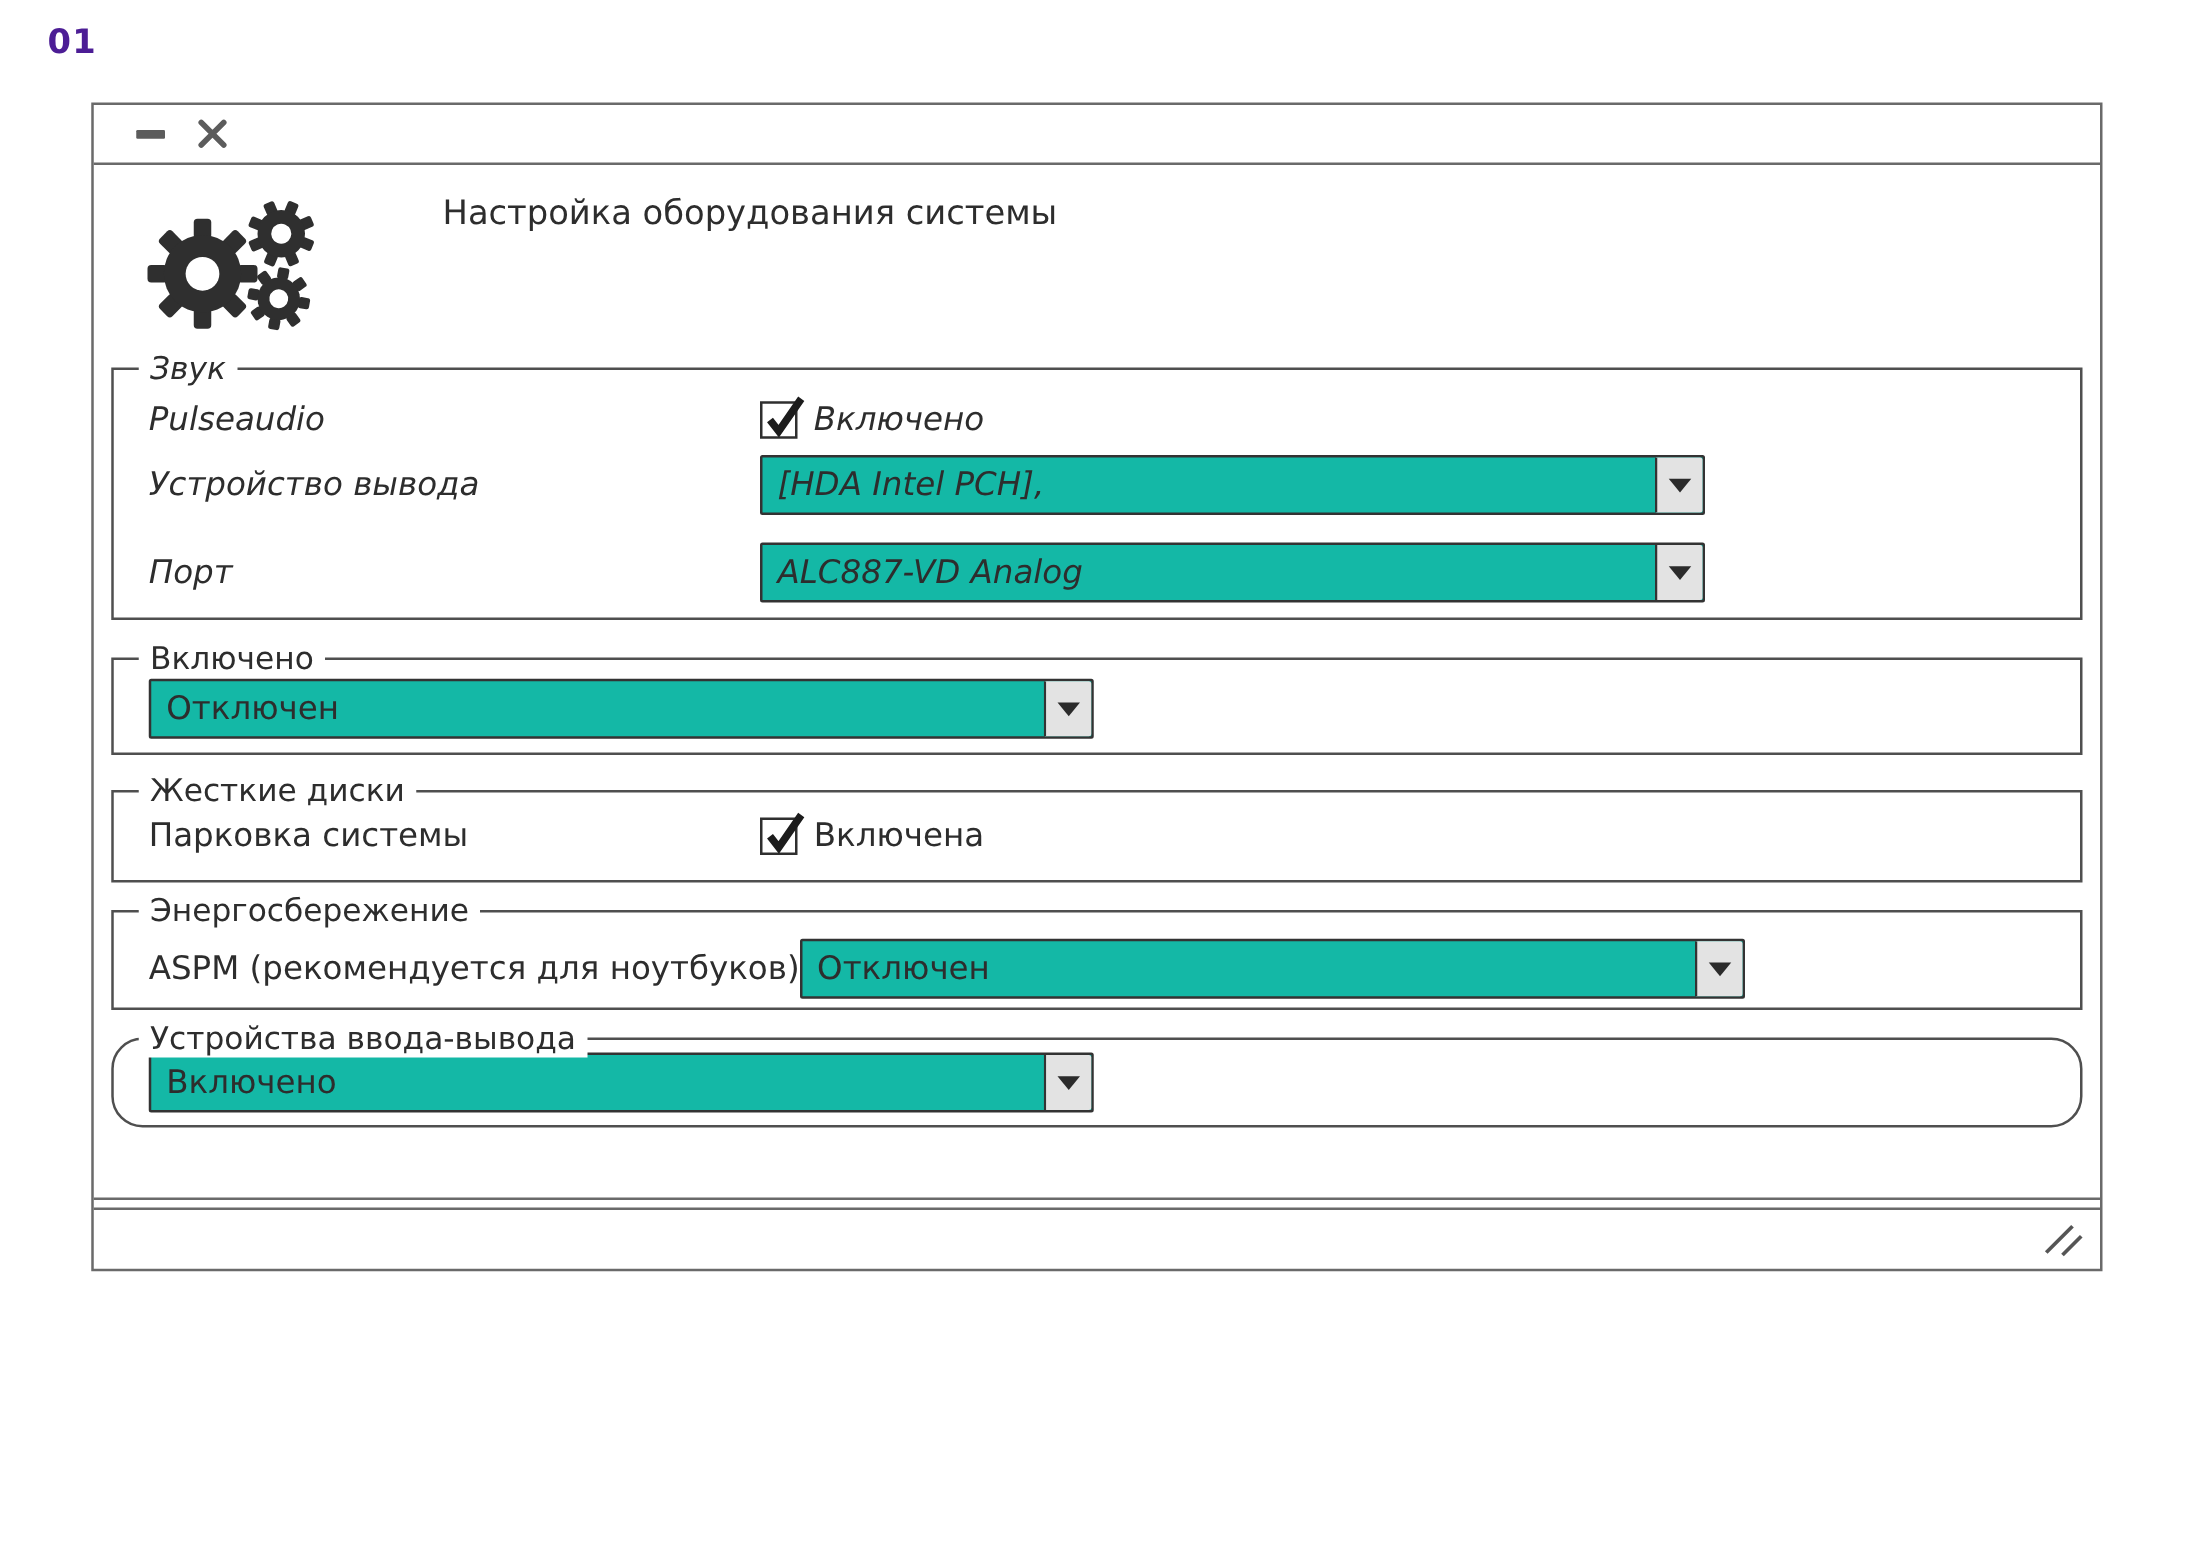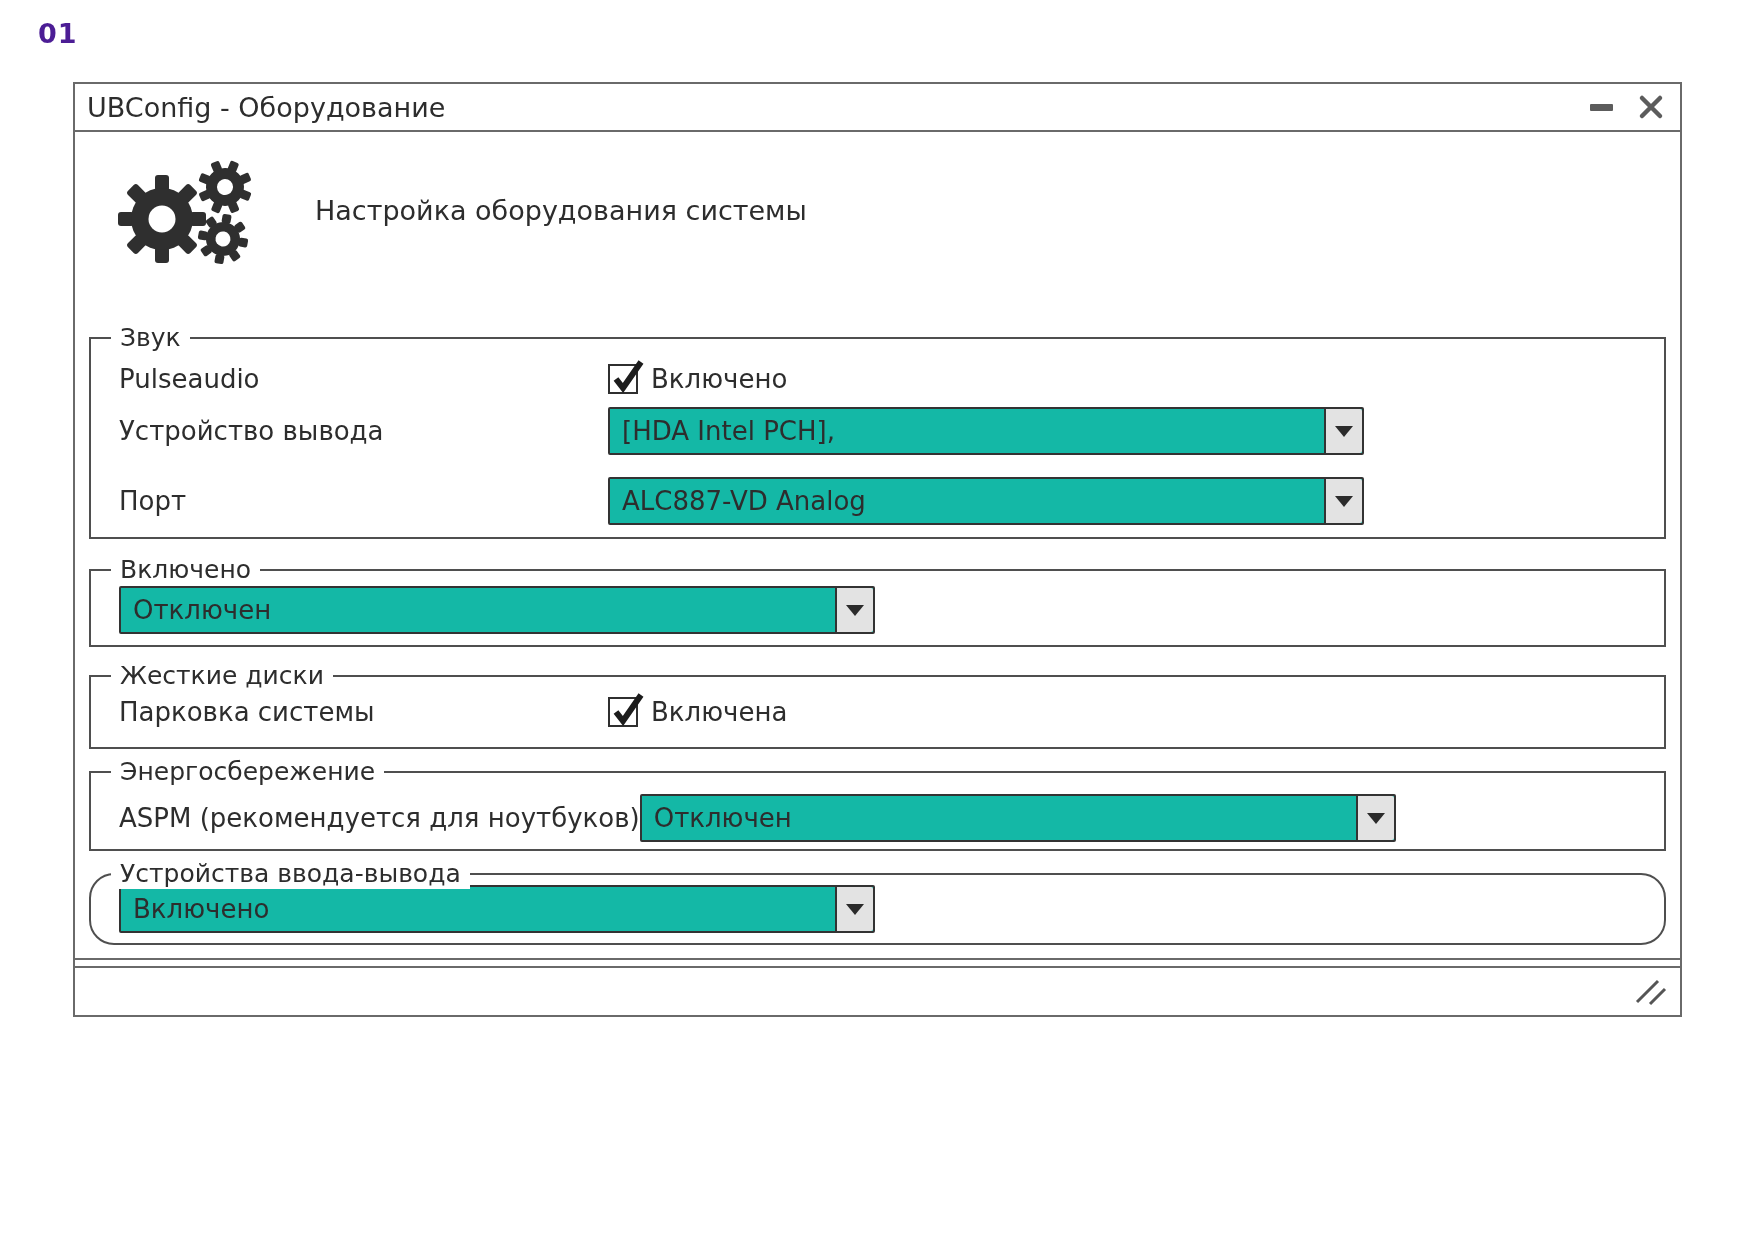--- a/index.html
+++ b/index.html
@@ -33,37 +33,38 @@
   .min-dash { width: 23px; height: 7px; background: #5c5c5c; border-radius: 1px; }
 
   
   .content {
     flex: 0 0 828px; height: 828px;
     border-bottom: 2px solid #6a6a6a;
     padding: 0 14px;
   }
   .icon-row {
     margin-top: 23px; height: 110px;
-    display: flex; align-items: center;
+    display: flex; 
     padding-left: 21px;
+    gap: 39px;
   }
   .headline { font-size: 27px; margin-left: 60px; }
 
   
   .group {
     position: relative;
     border: 2px solid #4f4f4f;
     margin: 0 0 30px 0;
   }
   .group-title {
     position: absolute; top: -16px; left: 20px;
     background: #ffffff; padding: 0 9px;
     font-size: 25px; color: #2d2d2d; line-height: 30px;
   }
-  .g-sound   { margin-top: 72px; height: 202px; padding: 25px 0 0 28px; }
+  .g-sound   { margin-top: 29px; height: 202px; padding: 25px 0 0 28px; font-style: italic; }
   .g-print   { height: 78px; margin-bottom: 28px; padding: 15px 0 0 28px; }
   .g-disk    { height: 74px; margin-bottom: 22px; padding: 20px 0 0 28px; }
   .g-power   { height: 80px; margin-bottom: 22px; padding: 21px 0 0 28px; }
   .g-io      { height: 72px; margin-bottom: 0;   padding: 10px 0 0 28px; border-radius: 25px; }
 
   .row { display: flex; align-items: center; }
   .row-cb  { height: 30px; }
   .row-dd  { height: 48px; }
   .g-sound .row-cb { margin-bottom: 13px; }
   .g-sound .row-dd { margin-bottom: 22px; }
@@ -114,21 +115,20 @@
   .grip { cursor: nwse-resize; display: flex; }
 </style>
 </head>
 <body>
 
 <div class="page-label">01</div>
 
 <div class="window">
 
   <div class="titlebar">
-    <span class="title">UBConfig - Оборудование</span>
     <span class="win-btn">
       <span class="min-dash"></span>
     </span>
     <span class="win-btn">
       <svg width="26" height="26" viewBox="0 0 26 26">
         <path d="M4 4 L22 22 M22 4 L4 22" stroke="#5c5c5c" stroke-width="4.5" stroke-linecap="round" fill="none"></path>
       </svg>
     </span>
   </div>
 

